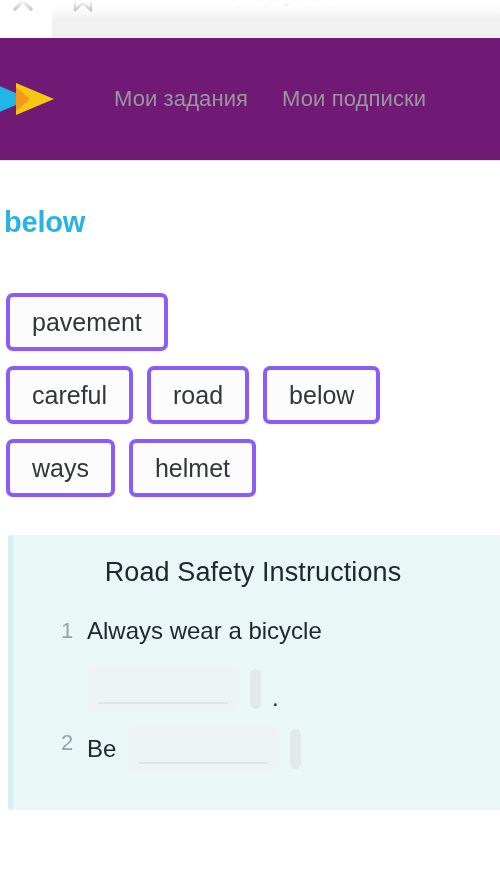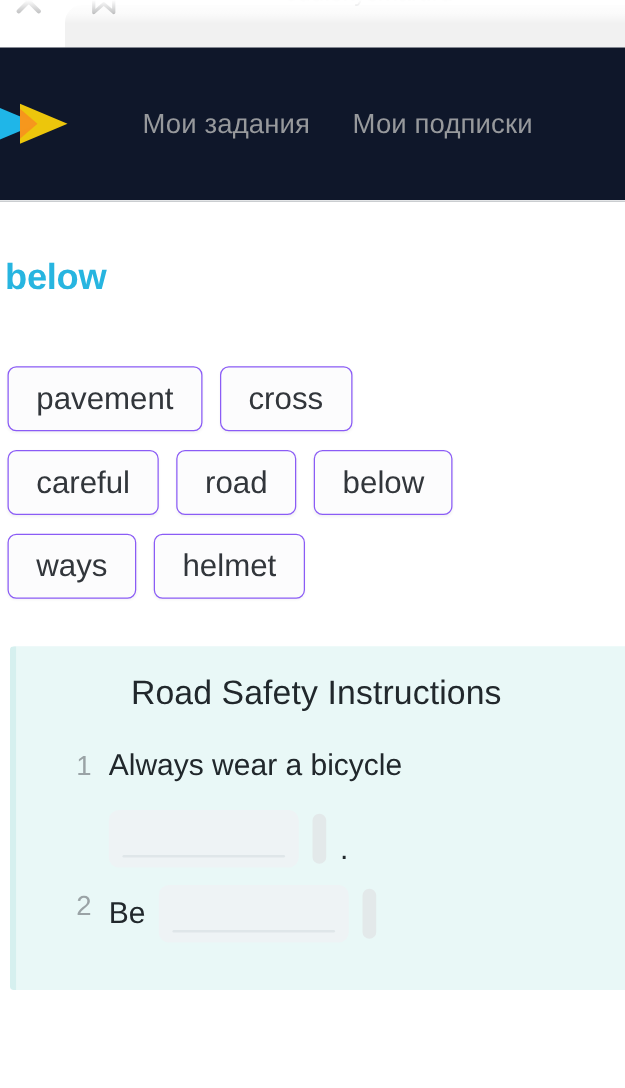--- a/index.html
+++ b/index.html
@@ -68,21 +68,21 @@
     left: 0; right: 0; top: 0;
     height: 19px;
     background: linear-gradient(to bottom, #ffffff 0%, rgba(255,255,255,.72) 55%, rgba(255,255,255,0) 100%);
     pointer-events: none;
   }
 
   
   .site-header {
     position: relative;
     height: 122px;
-    background: #0f172a;
+    background: #701a75;
     border-bottom: 1px solid #e4e6e8;
     display: flex;
     align-items: center;
   }
   .logo {
     position: relative;
     width: 62px;
     height: 48px;
     margin-left: 0px;
     flex: 0 0 auto;
@@ -121,21 +121,21 @@
     padding: 46px 0 0 6px;
     width: 540px;
   }
   .chip-row {
     display: flex;
     gap: 14px;
     margin-bottom: 15px;
   }
   .chip {
     background: #fcfcfd;
-    border: 1px solid #8b5cf6;
+    border: 4px solid #8b5cf6;
     border-radius: 7px;
     box-shadow: 0 1px 2px rgba(16,24,40,.05);
     height: 50px;
     display: flex;
     align-items: center;
     padding: 0 22px;
     font-size: 25px;
     color: #32363b;
     white-space: nowrap;
   }
@@ -262,21 +262,20 @@
 </div>
 
 <h1 class="task-heading">
   <span class="l2">below</span>
 </h1>
 
 <div class="word-bank">
 
   <div class="chip-row">
     <div class="chip">pavement</div>
-    <div class="chip">cross</div>
   </div>
 
   <div class="chip-row">
     <div class="chip">careful</div>
     <div class="chip">road</div>
     <div class="chip">below</div>
   </div>
 
   <div class="chip-row">
     <div class="chip">ways</div>

